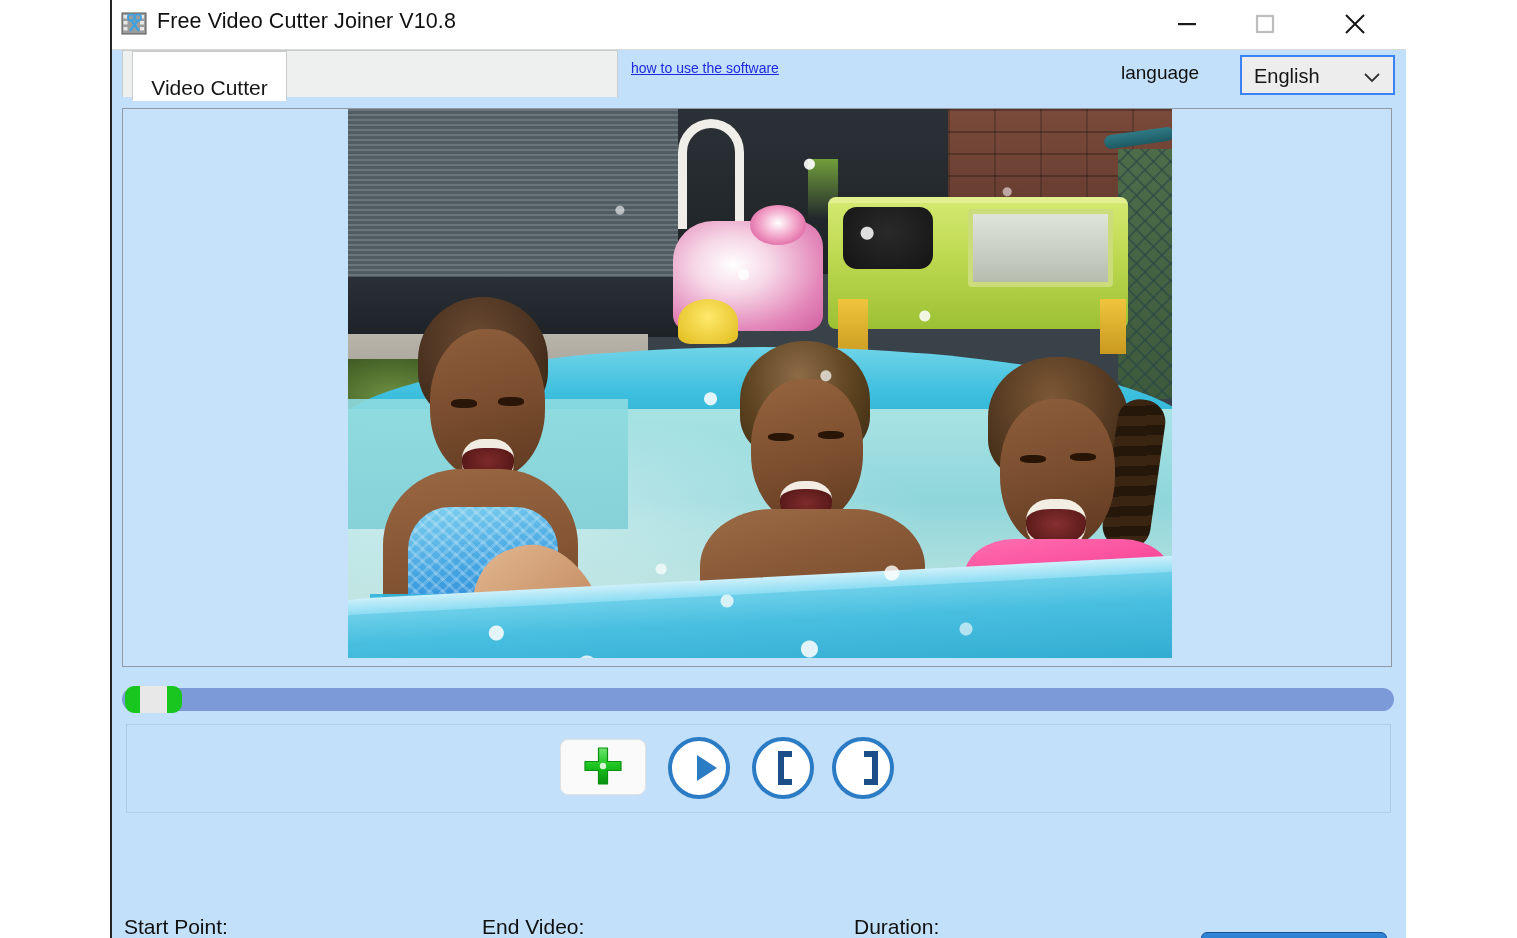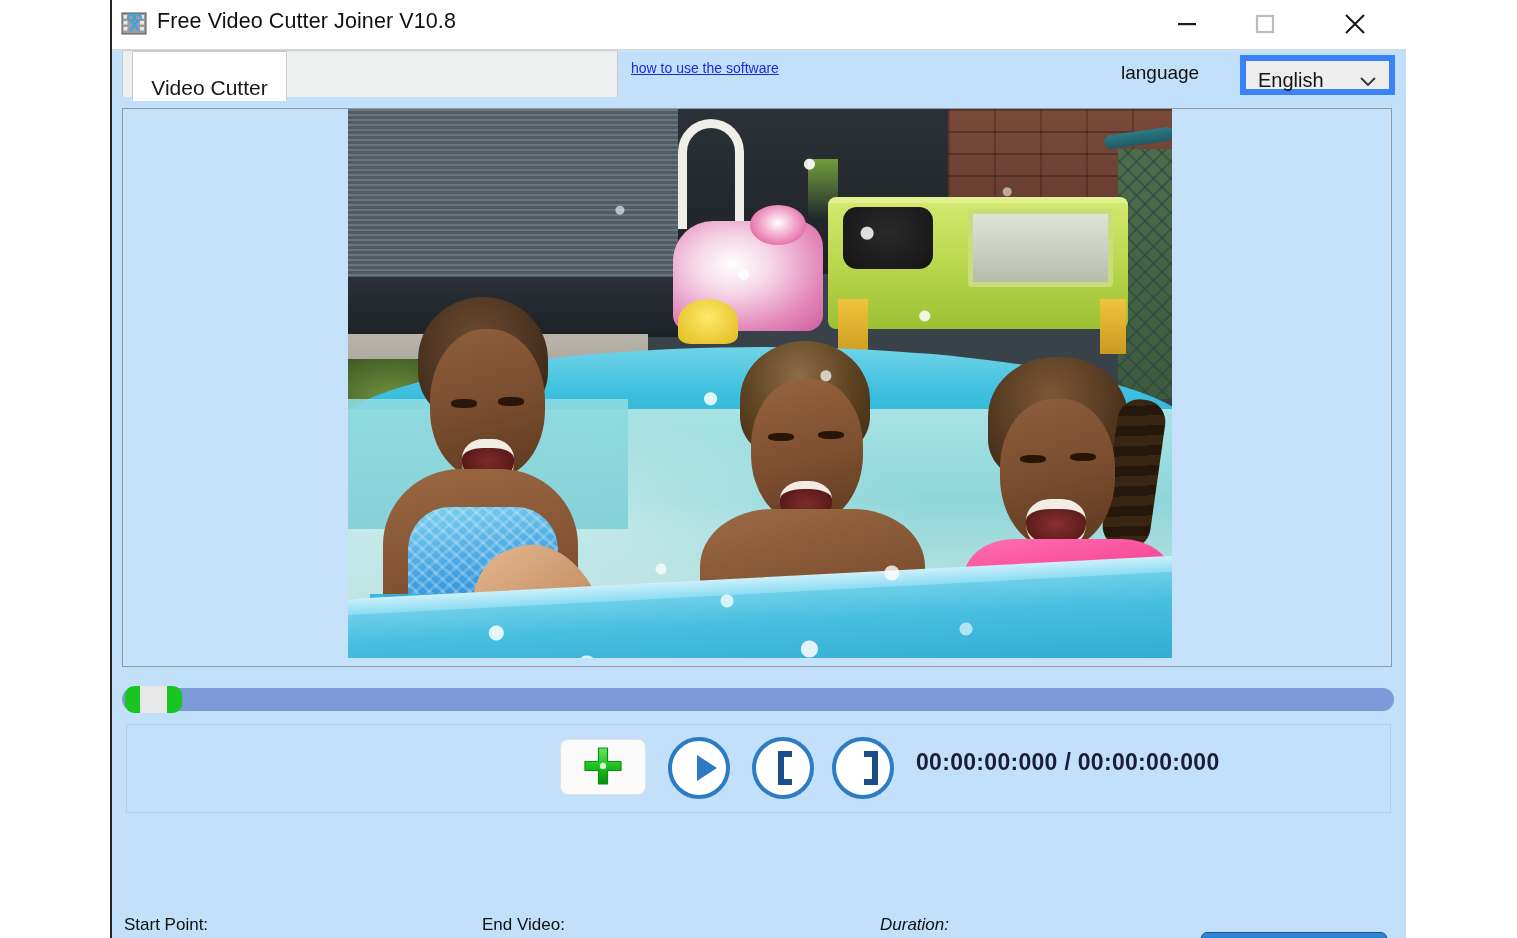--- a/index.html
+++ b/index.html
@@ -99,21 +99,21 @@
   }
   #language-label {
     position: absolute; left: 1009px; top: 12px;
     font-size: 19px; color: #101010;
     white-space: nowrap;
   }
   #language-select {
     position: absolute; left: 1128px; top: 5px;
     width: 155px; height: 40px;
     background: #ededed;
-    border: 6px solid #3b82f6;
+    border: 2px solid #3b82f6;
     cursor: default;
   }
   #language-value {
     position: absolute; left: 12px; top: 8px;
     font-size: 20px; color: #151515;
   }
   #language-caret {
     position: absolute; right: 12px; top: 13px;
   }
 
@@ -467,26 +467,26 @@
     font-size: 23px; color: #1b1b3a;
     font-weight: bold;
     white-space: nowrap;
     letter-spacing: .3px;
   }
 
   
   #bottom-area { position: absolute; left: 0; top: 720px; width: 100%; height: 218px; }
   .field-label {
     position: absolute;
-    font-size: 17px; color: #101010;
+    font-size: 21px; color: #101010;
     white-space: nowrap;
   }
   #label-start  { left: 12px;  top: 98px; }
   #label-end    { left: 370px; top: 98px; }
-  #label-dur    { left: 768px; top: 98px; font-style: italic; }
+  #label-dur    { left: 742px; top: 98px; }
   #btn-cut {
     position: absolute; left: 1089px; top: 115px;
     width: 186px; height: 66px;
     background: linear-gradient(180deg,#2f86d6 0%, #1f6fc4 45%, #1a5fae 100%);
     border: 1px solid #1a4f96;
     border-radius: 6px;
     cursor: pointer;
   }
 </style>
 </head>
@@ -640,21 +640,20 @@
           <path d="M31 13 H20 V41 H31" stroke="#1c4f87" stroke-width="6" fill="none" stroke-linecap="butt"></path>
         </svg>
       </button>
 
       <button class="round-btn" id="btn-set-end">
         <svg width="54" height="54" viewBox="0 0 54 54" style="margin-left:-1px;margin-top:-1px">
           <path d="M23 13 H34 V41 H23" stroke="#1c4f87" stroke-width="6" fill="none" stroke-linecap="butt"></path>
         </svg>
       </button>
 
-      <span id="time-display">00:00:00:000 / 00:00:00:000</span>
     </div>
 
     <div id="bottom-area">
 
       <span class="field-label" id="label-start">Start Point:</span>
 
       <span class="field-label" id="label-end">End Video:</span>
 
       <span class="field-label" id="label-dur">Duration:</span>
 

